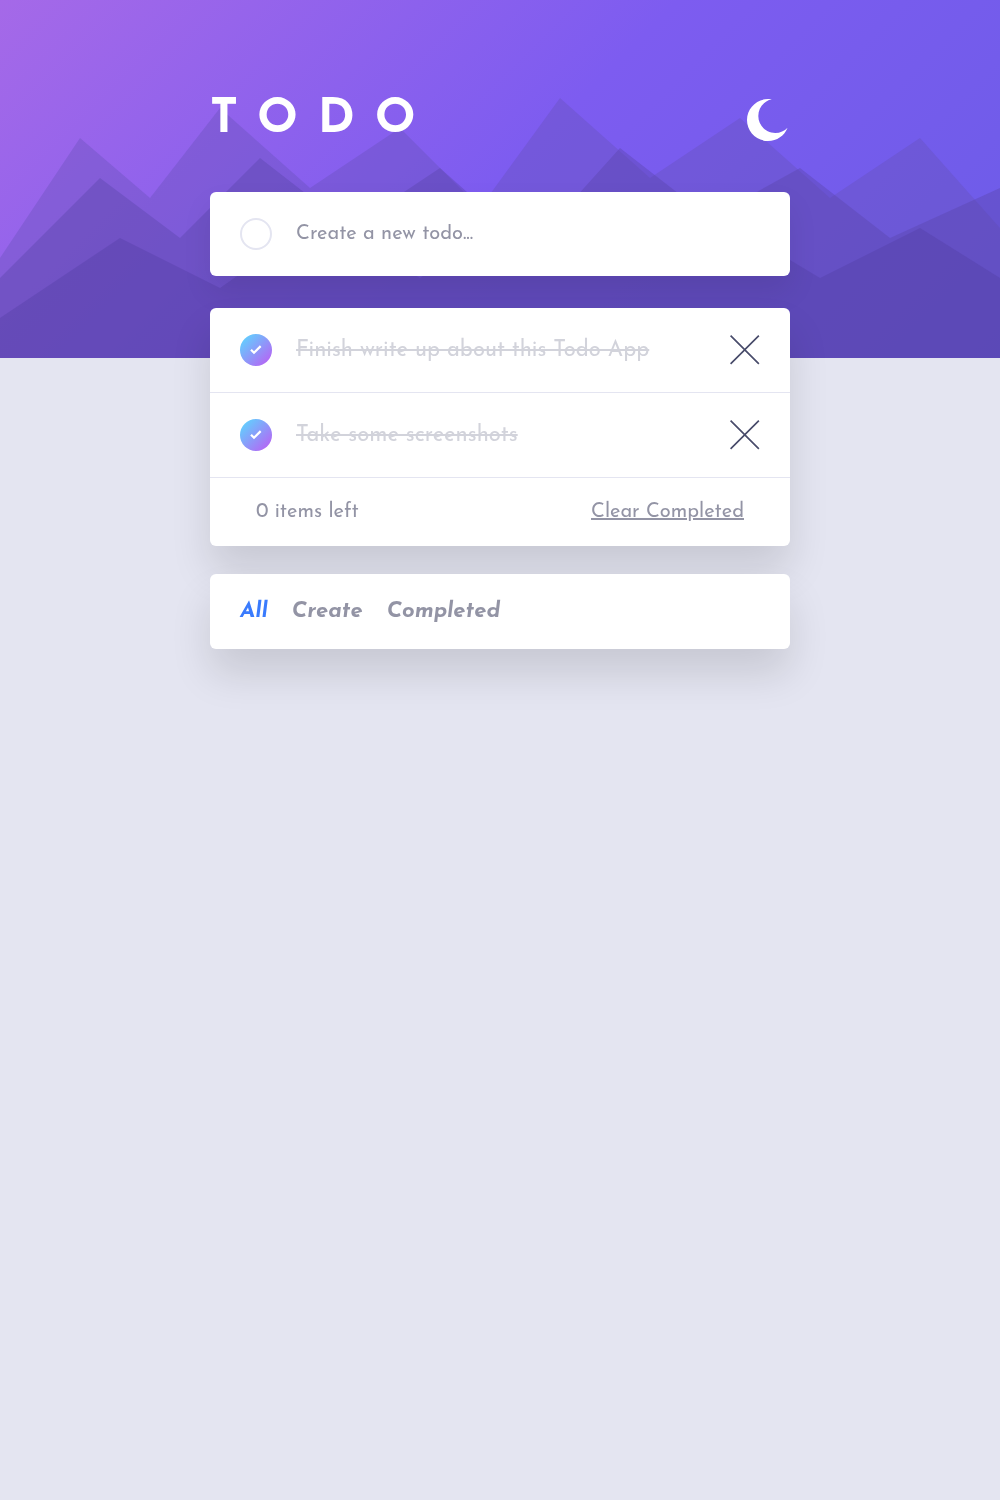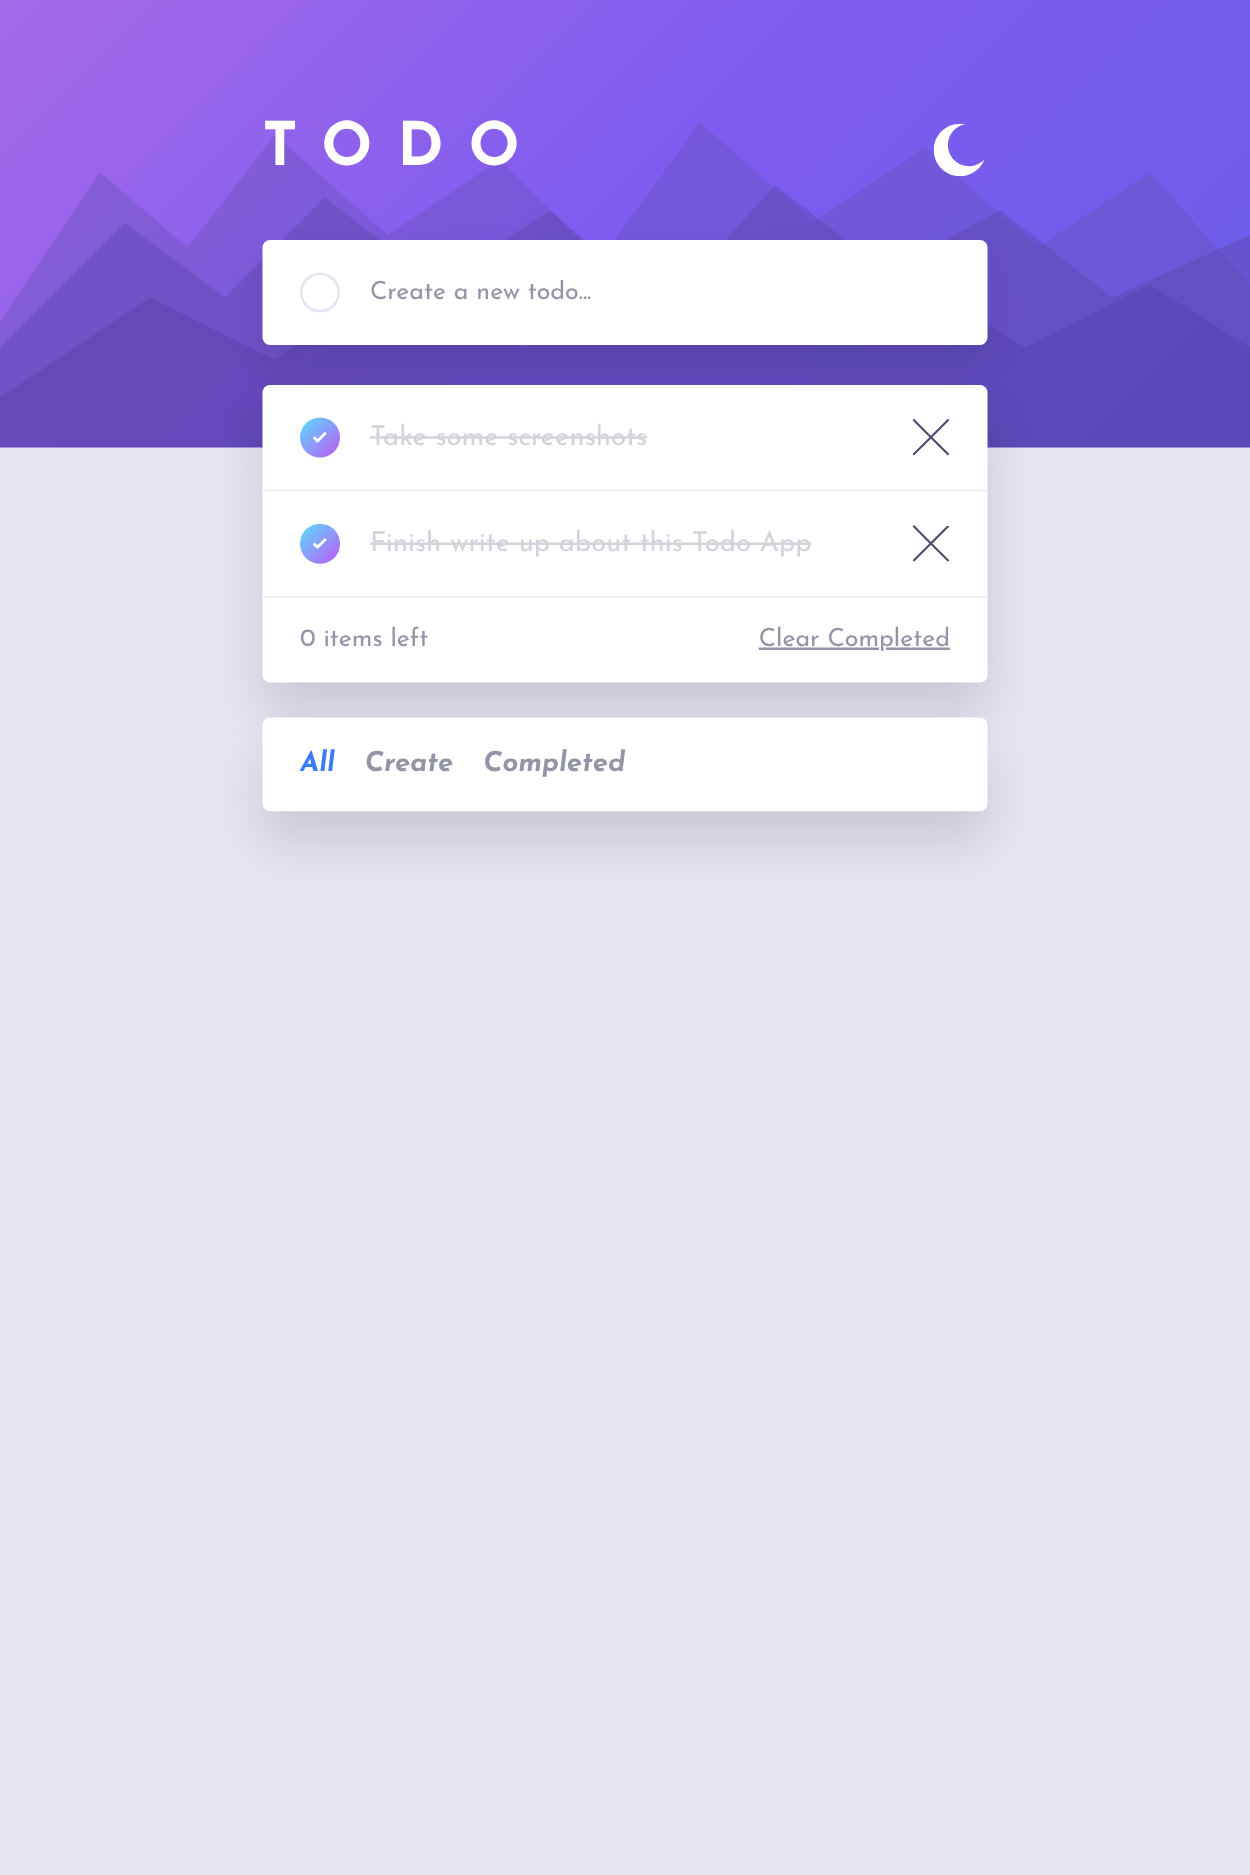--- a/index.html
+++ b/index.html
@@ -152,21 +152,21 @@
 
     .cross-icon {
       width: 30px;
       height: 30px;
     }
 
     .todo-footer {
       display: flex;
       justify-content: space-between;
       align-items: center;
-      padding: 24px 30px;
+      padding: 24px 46px;
       font-size: 20px;
       color: hsl(236, 9%, 61%);
     }
 
     .clear-completed {
       cursor: pointer;
       text-decoration: underline;
     }
 
     .filter-container {
@@ -217,42 +217,42 @@
     <input type="text" class="todo-input" placeholder="Create a new todo..." style="">
   </div>
 
   <div class="todo-list">
     <div class="todo-item">
       <div class="checkbox-checked">
         <svg class="checkmark" viewBox="0 0 11 9">
           <path fill="none" stroke="#FFF" stroke-width="2" d="M1 4.304L3.696 7l6-6"></path>
         </svg>
       </div>
+      <span class="todo-text">Finish write up about this Todo App</span>
+      <div class="delete-btn">
+        <svg class="cross-icon" viewBox="0 0 18 18">
+          <path fill="#494C6B" fill-rule="evenodd" d="M16.97 0l.708.707L9.546 8.84l8.132 8.132-.707.707-8.132-8.132-8.132 8.132L0 16.97l8.132-8.132L0 .707.707 0 8.84 8.132 16.971 0z"></path>
+        </svg>
+      </div>
+    </div>
+
+    <div class="todo-item">
+      <div class="checkbox-checked">
+        <svg class="checkmark" viewBox="0 0 11 9">
+          <path fill="none" stroke="#FFF" stroke-width="2" d="M1 4.304L3.696 7l6-6"></path>
+        </svg>
+      </div>
       <span class="todo-text">Take some screenshots</span>
       <div class="delete-btn">
         <svg class="cross-icon" viewBox="0 0 18 18">
           <path fill="#494C6B" fill-rule="evenodd" d="M16.97 0l.708.707L9.546 8.84l8.132 8.132-.707.707-8.132-8.132-8.132 8.132L0 16.97l8.132-8.132L0 .707.707 0 8.84 8.132 16.971 0z"></path>
         </svg>
       </div>
     </div>
 
-    <div class="todo-item">
-      <div class="checkbox-checked">
-        <svg class="checkmark" viewBox="0 0 11 9">
-          <path fill="none" stroke="#FFF" stroke-width="2" d="M1 4.304L3.696 7l6-6"></path>
-        </svg>
-      </div>
-      <span class="todo-text">Finish write up about this Todo App</span>
-      <div class="delete-btn">
-        <svg class="cross-icon" viewBox="0 0 18 18">
-          <path fill="#494C6B" fill-rule="evenodd" d="M16.97 0l.708.707L9.546 8.84l8.132 8.132-.707.707-8.132-8.132-8.132 8.132L0 16.97l8.132-8.132L0 .707.707 0 8.84 8.132 16.971 0z"></path>
-        </svg>
-      </div>
-    </div>
-
     <div class="todo-footer">
       <span>0 items left</span>
       <span class="clear-completed">Clear Completed</span>
     </div>
   </div>
 
   <div class="filter-container">
     <span class="filter-btn active">All</span>
     <span class="filter-btn">Create</span>
     <span class="filter-btn">Completed</span>

